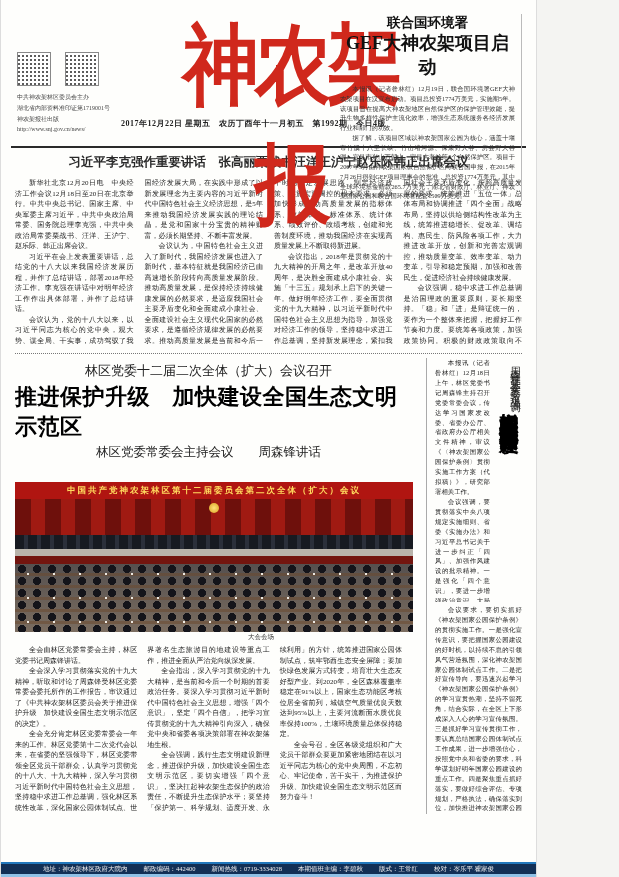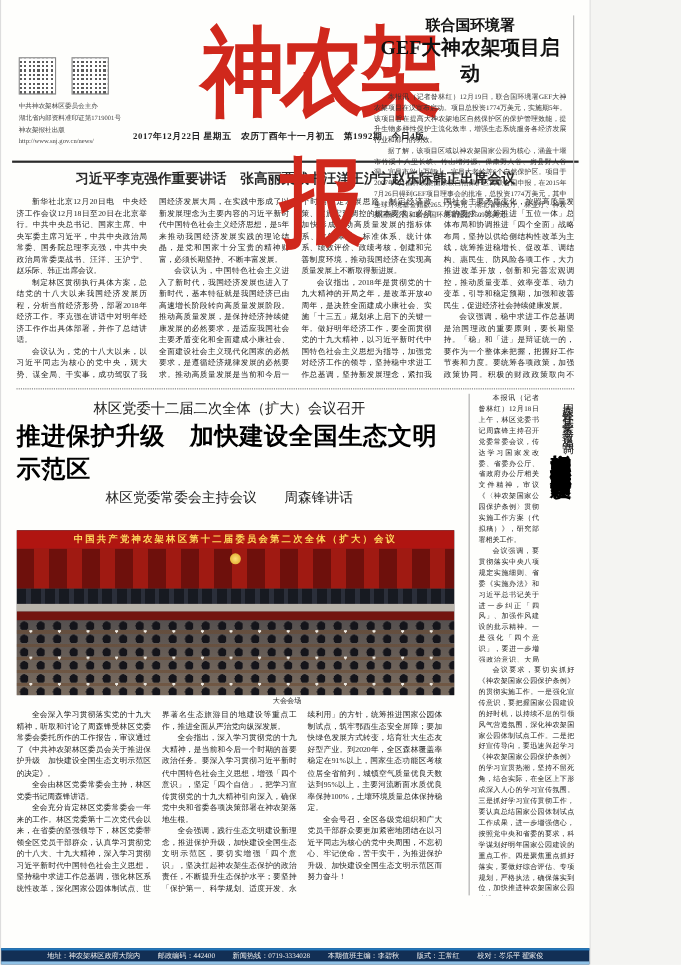--- a/index.html
+++ b/index.html
@@ -115,21 +115,21 @@
       <p>本报讯（记者昝林红）12月19日，联合国环境署GEF大神农架项目在汉宣布启动。项目总投资1774万美元，实施期5年。该项目旨在提高大神农架地区自然保护区的保护管理效能，提升生物多样性保护主流化效率，增强生态系统服务各经济发展行业和部门的功效。</p>
       <p>据了解，该项目区域以神农架国家公园为核心，涵盖十堰市竹溪十八里长峡、竹山堵河源、保康野人谷、房县野人谷洞、宜昌市兴山万朝山、宜昌大老岭等6个自然保护区。项目于2007年5月由神农架国家级自然保护区向联合国申报，在2015年7月26日得到GEF项目理事会的批准，总投资1774万美元，其中全球环境基金赠款265.7万美元，湖北省财政厅、林业厅、神农架国家公园和联合国环境署配套1509万美元。</p>
     </div>
   </div>
   <div class="mh-rule"></div>
 
   <div class="lead">
     <div class="lead-subhead">习近平李克强作重要讲话　张高丽栗战书汪洋王沪宁赵乐际韩正出席会议</div>
     <div class="lead-body">
       <p>新华社北京12月20日电　中央经济工作会议12月18日至20日在北京举行。中共中央总书记、国家主席、中央军委主席习近平，中共中央政治局常委、国务院总理李克强，中共中央政治局常委栗战书、汪洋、王沪宁、赵乐际、韩正出席会议。</p>
-      <p>制定林区贯彻执行具体方案，总结党的十八大以来我国经济发展历程，分析当前经济形势，部署2018年经济工作。李克强在讲话中对明年经济工作作出具体部署，并作了总结讲话。</p>
+      <p>习近平在会上发表重要讲话，总结党的十八大以来我国经济发展历程，并作了总结讲话，部署2018年经济工作。李克强在讲话中对明年经济工作作出具体部署，并作了总结讲话。</p>
       <p>会议认为，党的十八大以来，以习近平同志为核心的党中央，观大势、谋全局、干实事，成功驾驭了我国经济发展大局，在实践中形成了以新发展理念为主要内容的习近平新时代中国特色社会主义经济思想，是5年来推动我国经济发展实践的理论结晶，是党和国家十分宝贵的精神财富，必须长期坚持、不断丰富发展。</p>
       <p>会议认为，中国特色社会主义进入了新时代，我国经济发展也进入了新时代，基本特征就是我国经济已由高速增长阶段转向高质量发展阶段。推动高质量发展，是保持经济持续健康发展的必然要求，是适应我国社会主要矛盾变化和全面建成小康社会、全面建设社会主义现代化国家的必然要求，是遵循经济规律发展的必然要求。推动高质量发展是当前和今后一个时期确定发展思路、制定经济政策、实施宏观调控的根本要求，必须加快形成推动高质量发展的指标体系、政策体系、标准体系、统计体系、绩效评价、政绩考核，创建和完善制度环境，推动我国经济在实现高质量发展上不断取得新进展。</p>
       <p>会议指出，2018年是贯彻党的十九大精神的开局之年，是改革开放40周年，是决胜全面建成小康社会、实施「十三五」规划承上启下的关键一年。做好明年经济工作，要全面贯彻党的十九大精神，以习近平新时代中国特色社会主义思想为指导，加强党对经济工作的领导，坚持稳中求进工作总基调，坚持新发展理念，紧扣我国社会主要矛盾变化，按照高质量发展的要求，统筹推进「五位一体」总体布局和协调推进「四个全面」战略布局，坚持以供给侧结构性改革为主线，统筹推进稳增长、促改革、调结构、惠民生、防风险各项工作，大力推进改革开放，创新和完善宏观调控，推动质量变革、效率变革、动力变革，引导和稳定预期，加强和改善民生，促进经济社会持续健康发展。</p>
       <p>会议强调，稳中求进工作总基调是治国理政的重要原则，要长期坚持。「稳」和「进」是辩证统一的，要作为一个整体来把握，把握好工作节奏和力度。要统筹各项政策，加强政策协同。积极的财政政策取向不变，调整优化财政支出结构，确保对重点领域和项目的支持力度，压缩一般性支出，切实加强地方政府债务管理。稳健的货币政策要保持中性，管住货币供给总闸门，保持货币信贷和社会融资规模合理增长，保持人民币汇率在合理均衡水平上的基本稳定，促进多层次资本市场健康发展，更好为实体经济服务，守住不发生系统性金融风险的底线。</p>
 
     </div>
   </div>
   <div class="dotted-rule"></div>
 
   <div class="lower">
@@ -145,22 +145,22 @@
           <div class="photo-emblem"></div>
         </div>
         <div class="photo-dais"></div>
         <div class="photo-table"></div>
         <div class="photo-skirt"></div>
         <div class="photo-audience"></div>
       </div>
       <div class="photo-caption">大会会场</div>
 
       <div class="pl-body">
+        <p>全会由林区党委常委会主持，林区党委书记周森锋讲话。</p>
         <p>全会深入学习贯彻落实党的十九大精神，听取和讨论了周森锋受林区党委常委会委托所作的工作报告，审议通过了《中共神农架林区委员会关于推进保护升级　加快建设全国生态文明示范区的决定》。</p>
-        <p>全会由林区党委常委会主持，林区党委书记周森锋讲话。</p>
         <p>全会充分肯定林区党委常委会一年来的工作。林区党委第十二次党代会以来，在省委的坚强领导下，林区党委带领全区党员干部群众，认真学习贯彻党的十八大、十九大精神，深入学习贯彻习近平新时代中国特色社会主义思想，坚持稳中求进工作总基调，强化林区系统性改革，深化国家公园体制试点、世界著名生态旅游目的地建设等重点工作，推进全面从严治党向纵深发展。</p>
         <p>全会指出，深入学习贯彻党的十九大精神，是当前和今后一个时期的首要政治任务。要深入学习贯彻习近平新时代中国特色社会主义思想，增强「四个意识」，坚定「四个自信」，把学习宣传贯彻党的十九大精神引向深入，确保党中央和省委各项决策部署在神农架落地生根。</p>
         <p>全会强调，践行生态文明建设新理念，推进保护升级，加快建设全国生态文明示范区，要切实增强「四个意识」，坚决扛起神农架生态保护的政治责任，不断提升生态保护水平；要坚持「保护第一、科学规划、适度开发、永续利用」的方针，统筹推进国家公园体制试点，筑牢鄂西生态安全屏障；要加快绿色发展方式转变，培育壮大生态友好型产业。到2020年，全区森林覆盖率稳定在91%以上，国家生态功能区考核位居全省前列，城镇空气质量优良天数达到95%以上，主要河流断面水质优良率保持100%，土壤环境质量总体保持稳定。</p>
         <p>全会号召，全区各级党组织和广大党员干部群众要更加紧密地团结在以习近平同志为核心的党中央周围，不忘初心、牢记使命，苦干实干，为推进保护升级、加快建设全国生态文明示范区而努力奋斗！</p>
       </div>
     </div>
 
     <div class="lower-right">
       <div class="park-top">
         <div class="park-narrow">

